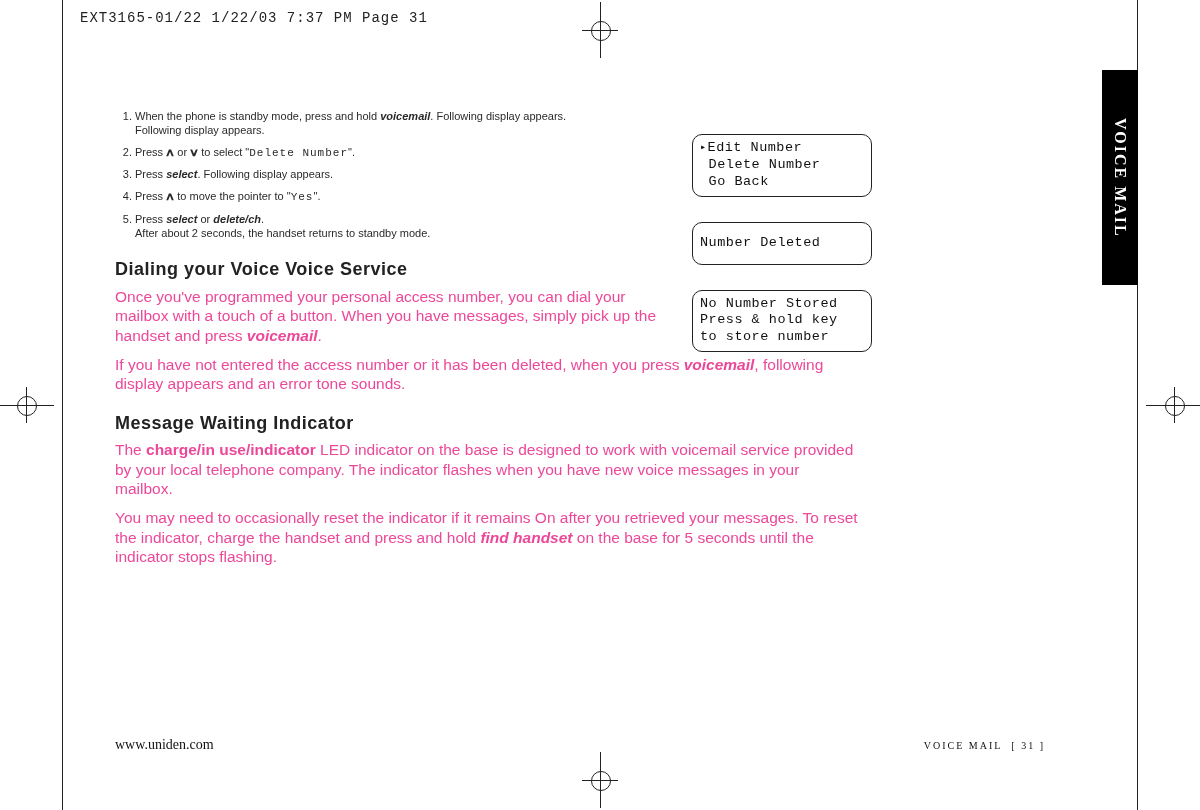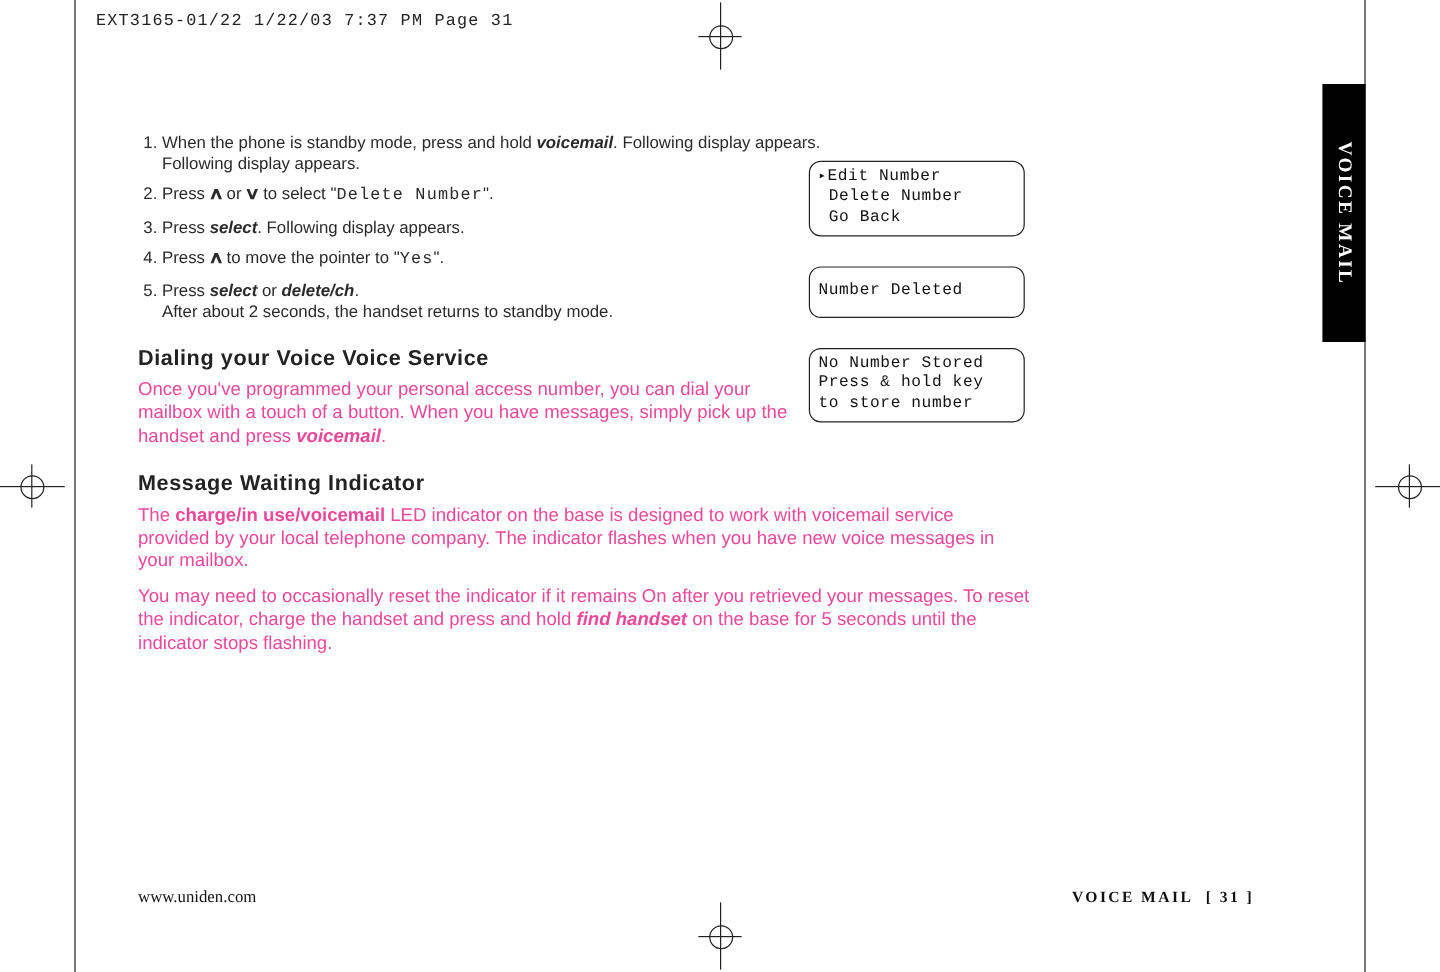--- a/index.html
+++ b/index.html
@@ -133,21 +133,21 @@
   .content p {
     margin: 0 0 10px 0;
     font-family: Tahoma, Arial, sans-serif;
     font-size: 15.5px;
     color: #ec4899;
   }
   ol.steps {
     margin: 0 0 14px 0;
     padding-left: 20px;
     font-family: Tahoma, Arial, sans-serif;
-    font-size: 14px;
+    font-size: 11px;
     color: #2a2a2a;
   }
   ol.steps li { margin-bottom: 8px; }
   .sub { display: block; padding-left: 0; }
   .biold { font-weight: bold; font-style: italic; }
   .bold { font-weight: bold; }
   .lcd-inline {
     font-family: "Courier New", monospace;
     letter-spacing: 1px;
   }
@@ -165,29 +165,29 @@
     display: flex;
     justify-content: space-between;
     align-items: baseline;
   }
   .footer .url {
     font-family: Georgia, "Times New Roman", serif;
     font-size: 14px;
   }
   .footer .pg {
     font-family: Georgia, "Times New Roman", serif;
-    font-weight: bold;
+    font-weight: normal;
     letter-spacing: 2px;
-    font-size: 13px;
+    font-size: 10px;
     margin-top: 36px;
   }
   
   .lcds {
     position: absolute;
-    left: 674px;
+    left: 692px;
     top: 134px;
     width: 180px;
   }
   .lcd {
     border: 1px solid #222;
     border-radius: 10px;
     padding: 5px 7px 5px 7px;
     margin-bottom: 25px;
     font-family: "Courier New", monospace;
     font-size: 13.5px;
@@ -252,26 +252,29 @@
         <span class="sub">After about 2 seconds, the handset returns to standby mode.</span>
       </li>
     </ol>
   </div>
 
   <div class="sec-dial">
     <h3>Dialing your Voice Voice Service</h3>
     <p class="intro">
       <span>Once you've programmed your personal access number, you can dial your mailbox with a touch of a button.  When you have messages, simply pick up the handset and press </span><span class="biold">voicemail</span><span>.</span>
     </p>
+    <p style="width:740px;">
+      <span>If you have not entered the access number or it has been deleted, when you press </span><span class="biold">voicemail</span><span>, following display appears and an error tone sounds.</span>
+    </p>
   </div>
 
   <div class="sec-mwi">
     <h3>Message Waiting Indicator</h3>
     <p style="width:740px;">
-      <span>The </span><span class="bold">charge/in use/voicemail</span><span> LED indicator on the base is designed to work with voicemail service provided by your local telephone company. The indicator flashes when you have new voice messages in your mailbox.</span>
+      <span>The </span><span class="bold">charge/in use/indicator</span><span> LED indicator on the base is designed to work with voicemail service provided by your local telephone company. The indicator flashes when you have new voice messages in your mailbox.</span>
     </p>
     <p style="width:750px;">
       <span>You may need to occasionally reset the indicator if it remains On after you retrieved your messages. To reset the indicator, charge the handset and press and hold </span><span class="biold">find handset</span><span> on the base for 5 seconds until the indicator stops flashing.</span>
     </p>
   </div>
 </div>
 
 <div class="lcds">
   <div class="lcd">
     <div class="line ptr">Edit Number</div>

